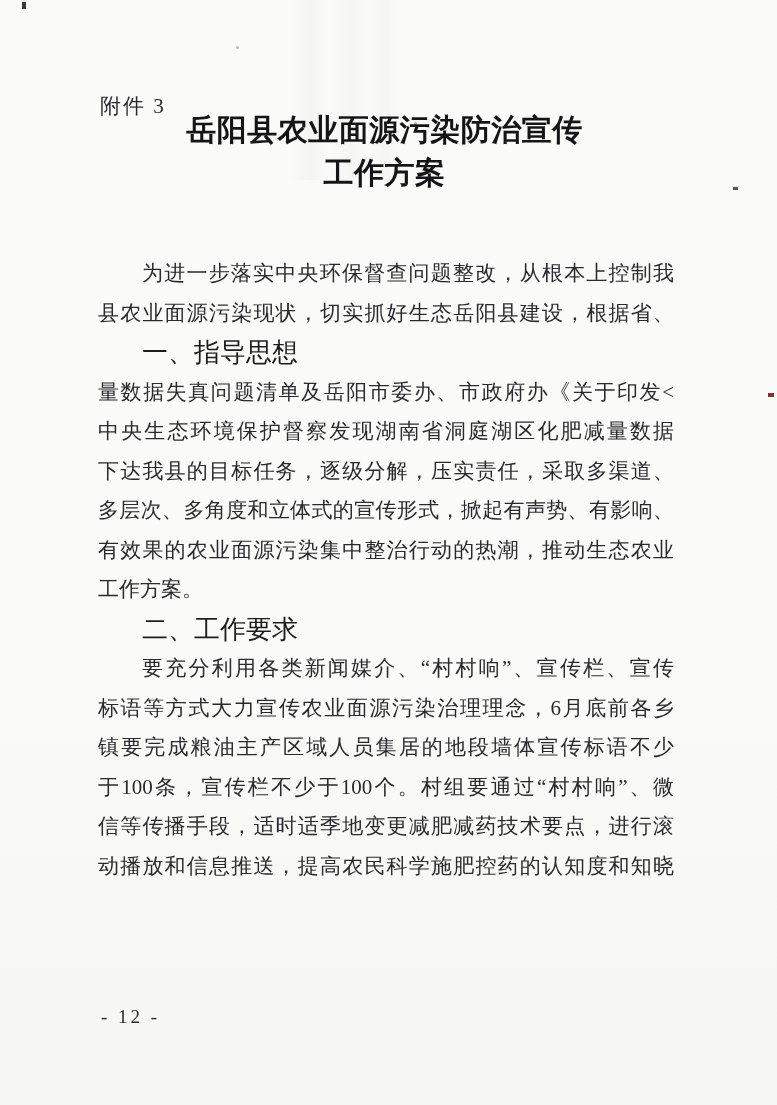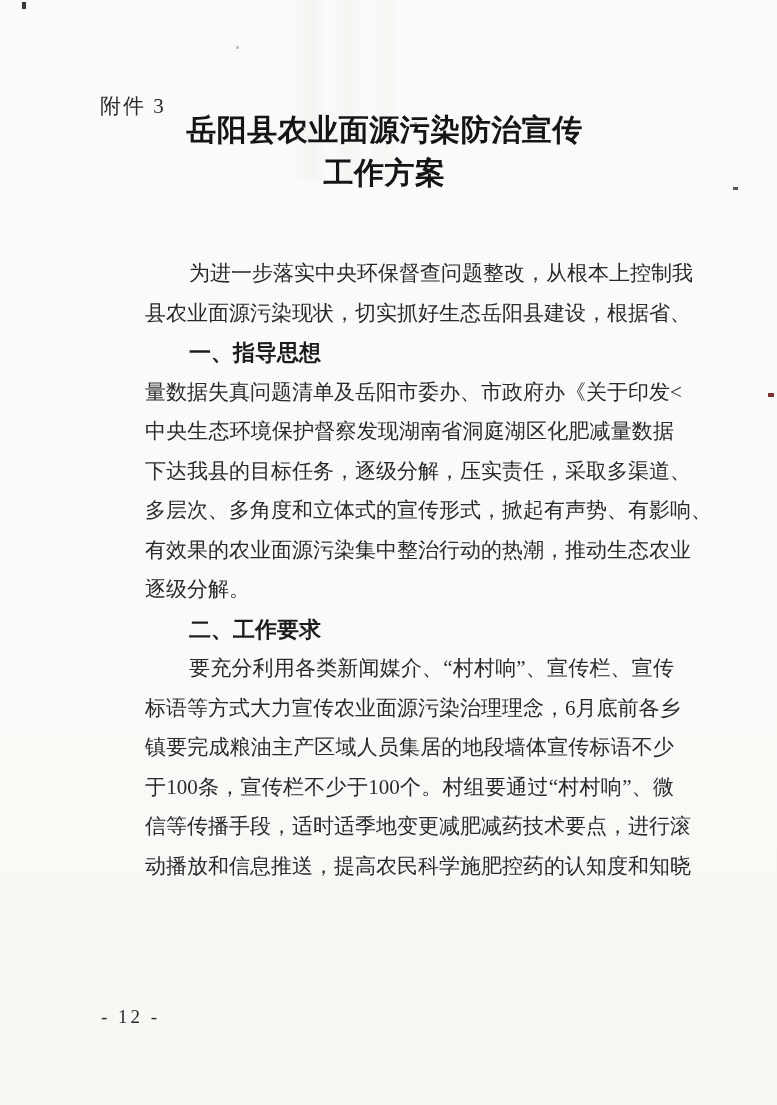--- a/index.html
+++ b/index.html
@@ -61,30 +61,29 @@
     font-size: 21px;
     line-height: 39.5px;
     color: var(--ink);
   }
   .bl {
     height: 39.5px;
     text-align: justify;
     text-align-last: justify;
     text-justify: inter-character;
     white-space: nowrap;
-    margin-left: 47px;
   }
   .bl.indent { padding-left: 44px; }
   .bl.end { text-align-last: left; }
   .bl.heading {
     padding-left: 44px;
     text-align-last: left;
     font-family: "Liberation Sans", sans-serif;
-    font-weight: 700;
-    font-size: 22px;
+    font-weight: 400;
+    font-size: 26px;
     color: var(--heading_ink);
   }
 
   .footer {
     position: absolute;
     left: 101px;
     top: 1006px;
     font-size: 19px;
     letter-spacing: 3px;
     color: var(--ink);
@@ -118,21 +117,21 @@
 
   <div class="doc-body">
       <div class="bl indent">为进一步落实中央环保督查问题整改，从根本上控制我</div>
       <div class="bl fill">县农业面源污染现状，切实抓好生态岳阳县建设，根据省、</div>
       <div class="bl heading">一、指导思想</div>
       <div class="bl fill">量数据失真问题清单及岳阳市委办、市政府办《关于印发&lt;</div>
       <div class="bl fill">中央生态环境保护督察发现湖南省洞庭湖区化肥减量数据</div>
       <div class="bl fill">下达我县的目标任务，逐级分解，压实责任，采取多渠道、</div>
       <div class="bl fill">多层次、多角度和立体式的宣传形式，掀起有声势、有影响、</div>
       <div class="bl fill">有效果的农业面源污染集中整治行动的热潮，推动生态农业</div>
-      <div class="bl end">逐级分解。</div>
+      <div class="bl end">工作方案。</div>
       <div class="bl heading">二、工作要求</div>
       <div class="bl indent">要充分利用各类新闻媒介、“村村响”、宣传栏、宣传</div>
       <div class="bl fill">标语等方式大力宣传农业面源污染治理理念，6月底前各乡</div>
       <div class="bl fill">镇要完成粮油主产区域人员集居的地段墙体宣传标语不少</div>
       <div class="bl fill">于100条，宣传栏不少于100个。村组要通过“村村响”、微</div>
       <div class="bl fill">信等传播手段，适时适季地变更减肥减药技术要点，进行滚</div>
       <div class="bl fill">动播放和信息推送，提高农民科学施肥控药的认知度和知晓</div>
     </div>
 
   <div class="footer">- 12 -</div>

